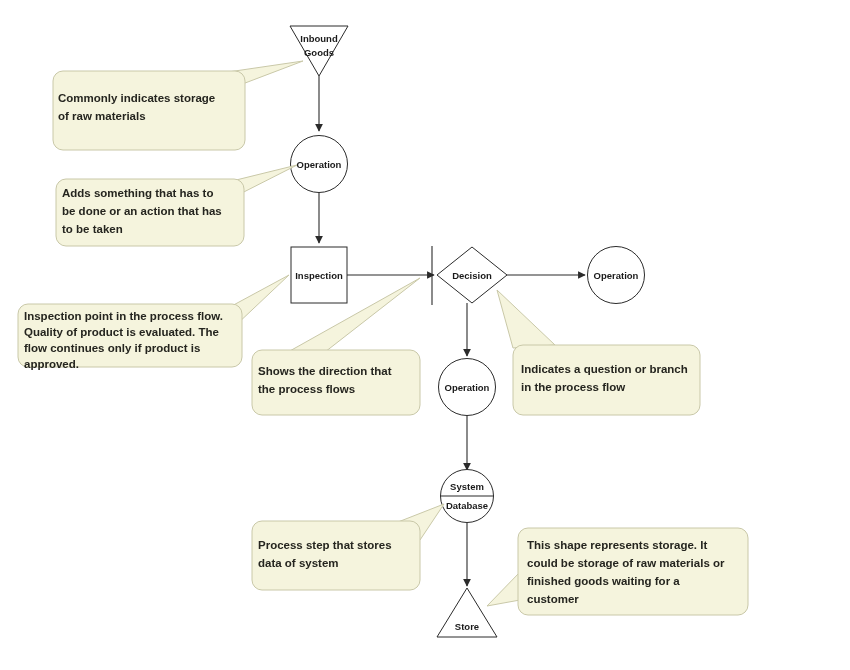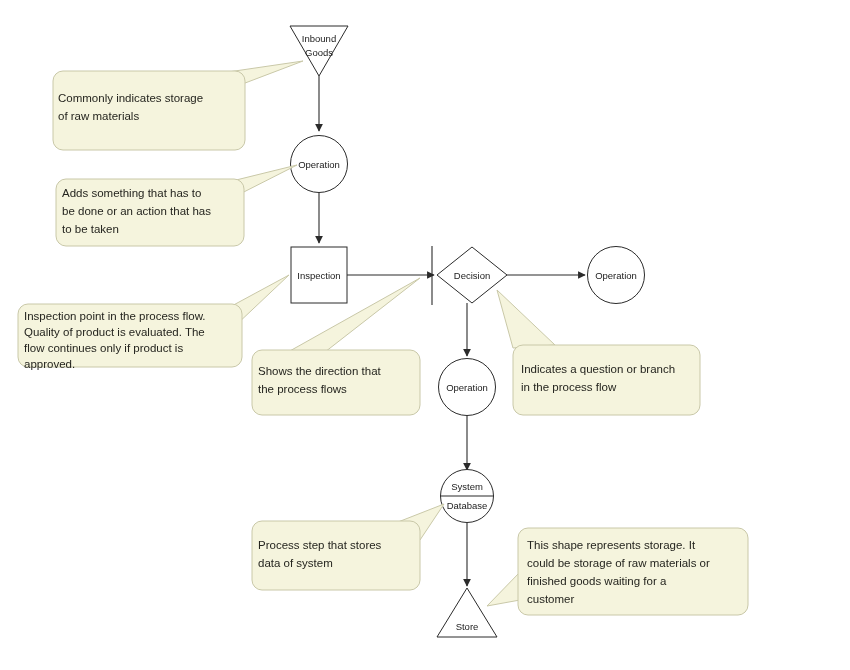--- a/index.html
+++ b/index.html
@@ -11,20 +11,21 @@
     width: 850px;
     height: 670px;
     font-family: "Liberation Sans", sans-serif;
     overflow: hidden;
   }
   #canvas-root {
     position: relative;
     width: 850px;
     height: 670px;
     background: #ffffff;
+    font-weight: bold;
   }
   #diagram-svg {
     position: absolute;
     left: 0;
     top: 0;
     width: 850px;
     height: 670px;
   }
   .shape-label {
     font-family: "Liberation Sans", sans-serif;

